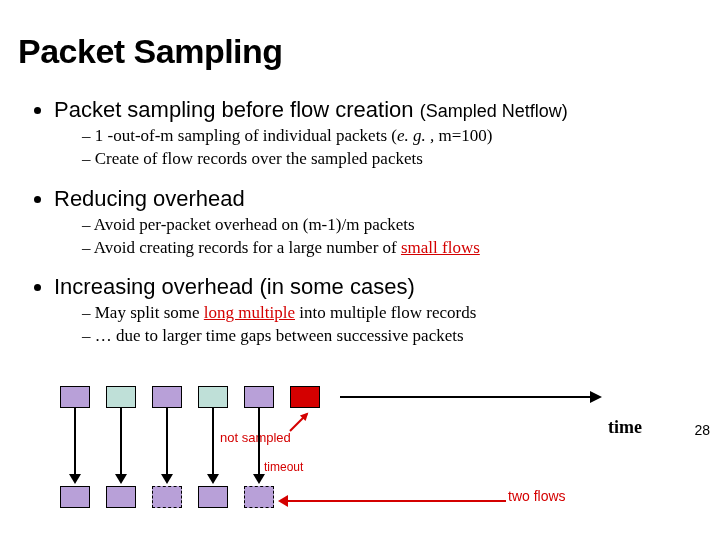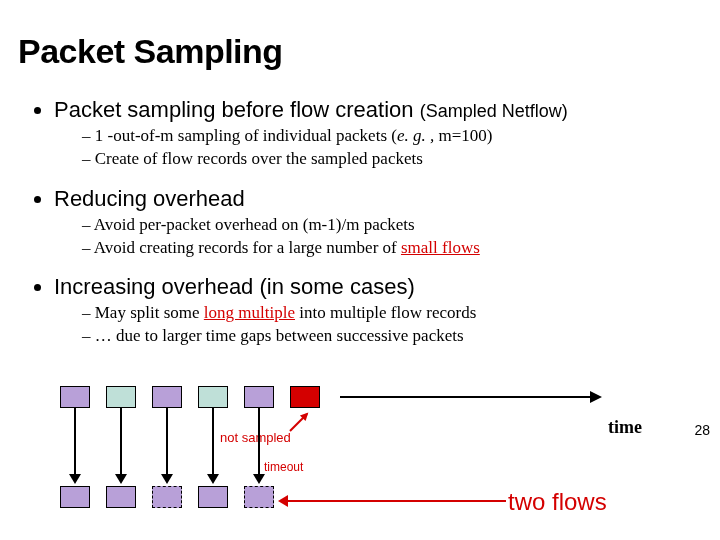--- a/index.html
+++ b/index.html
@@ -166,21 +166,21 @@
   }
   .lp1 { left: 60px; }
   .lp2 { left: 106px; }
   .lp3 { left: 152px; border-style: dashed; }
   .lp4 { left: 198px; }
   .lp5 { left: 244px; border-style: dashed; }
   .two-flows-label {
     position: absolute;
     top: 108px;
     left: 508px;
-    font-size: 24px;
+    font-size: 14px;
     color: #d40000;
   }
   .flow-arrow-line {
     position: absolute;
     top: 120px;
     left: 280px;
     width: 226px;
     height: 2px;
     background: #d40000;
   }

